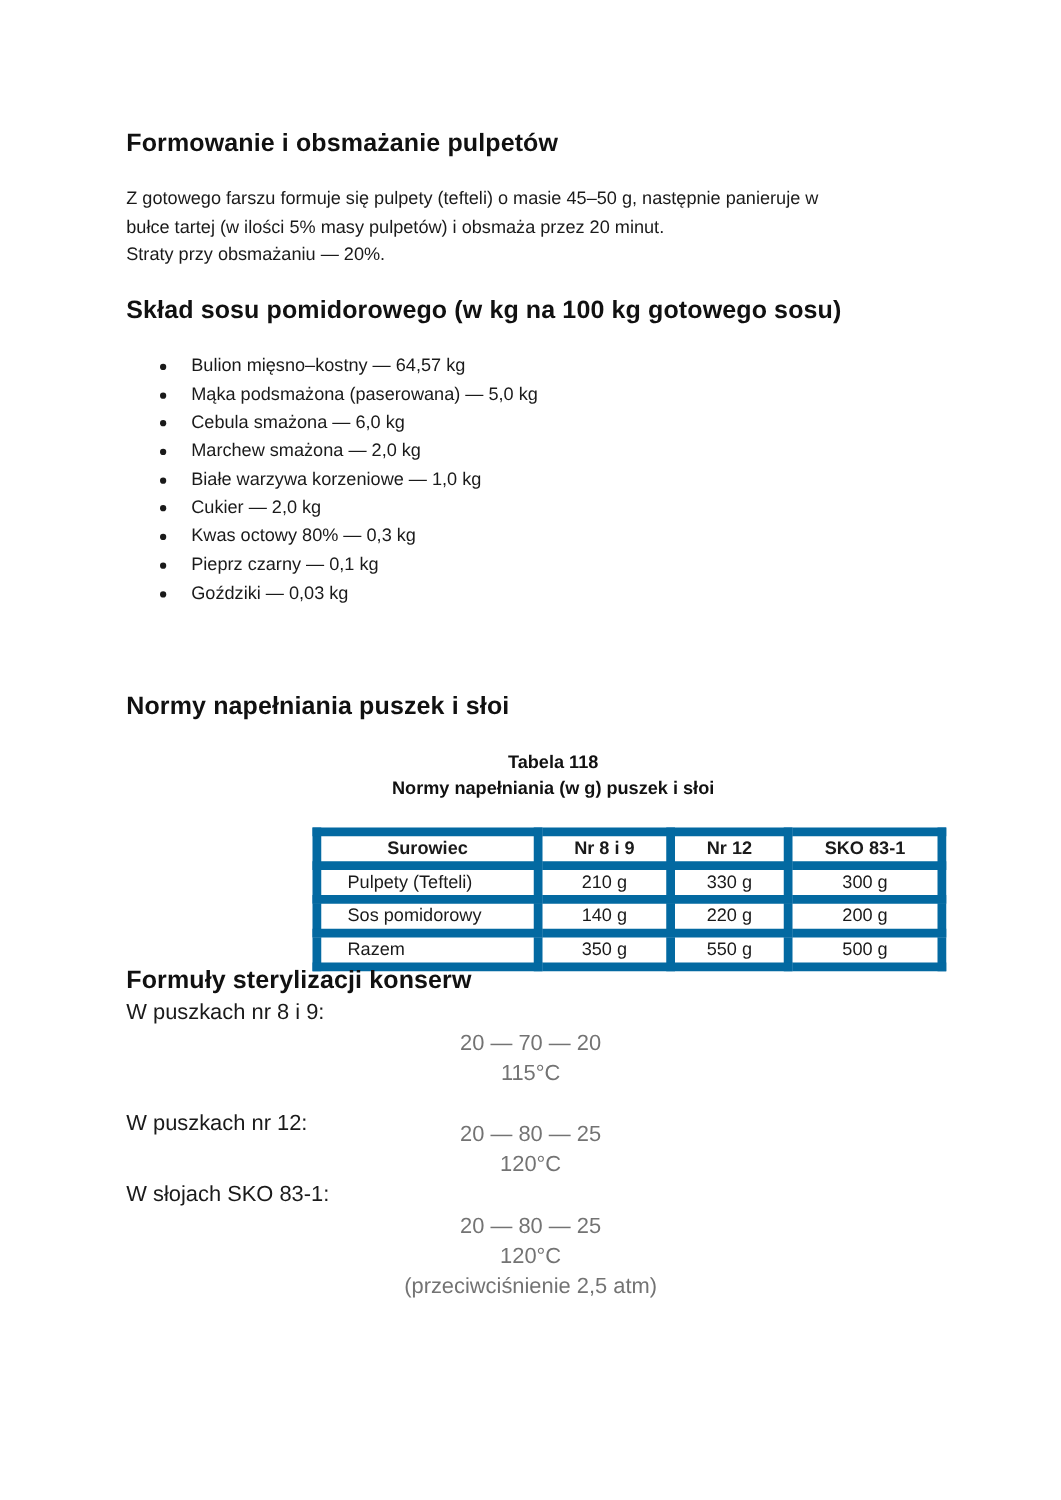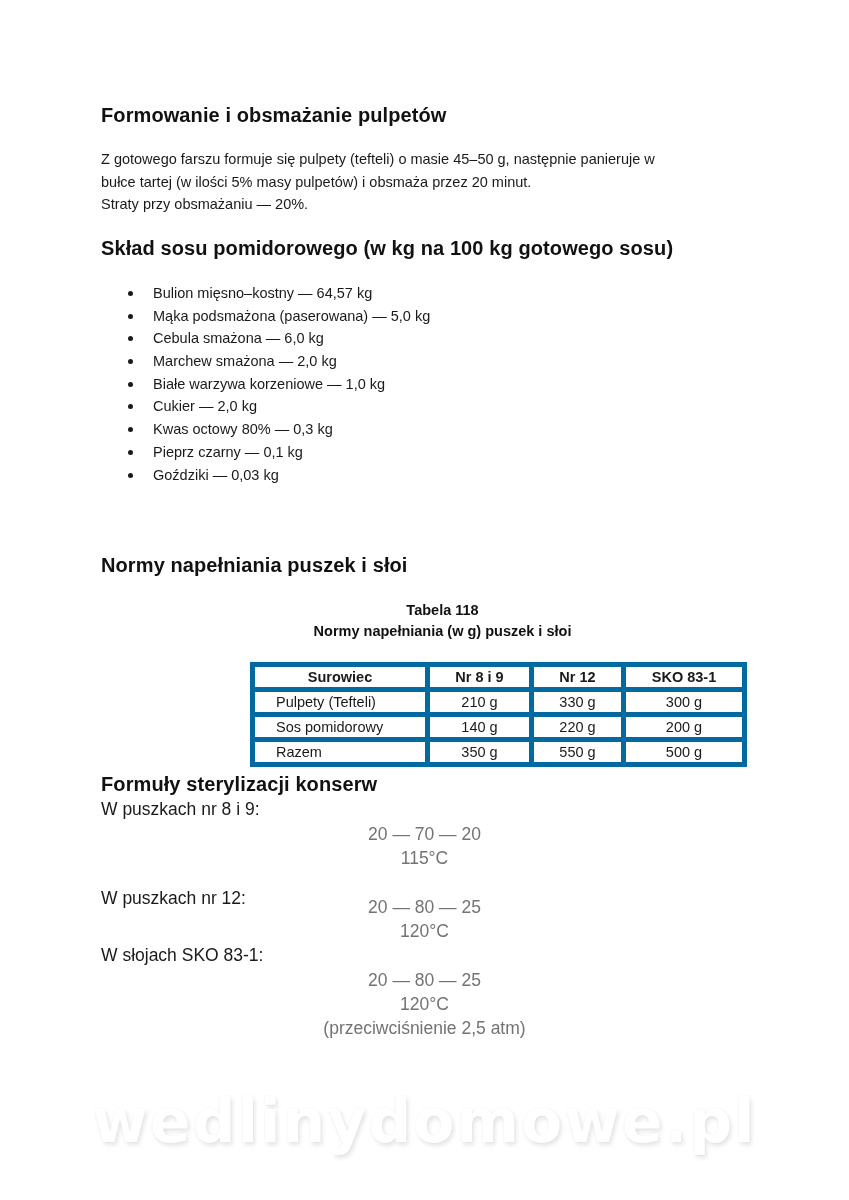--- a/index.html
+++ b/index.html
@@ -77,21 +77,21 @@
     }
     table.norms {
       position: absolute;
       left: 250px;
       top: 662px;
       border-collapse: collapse;
       font-size: 14.5px;
       color: #1a1a1a;
     }
     table.norms th, table.norms td {
-      border: 5px solid #0369a1;
+      border: 7px solid #0369a1;
       height: 20px;
       padding: 0 21px;
       line-height: 20px;
       white-space: nowrap;
     }
     table.norms th {
       font-weight: bold;
       text-align: center;
     }
     table.norms td { text-align: center; }
@@ -200,14 +200,13 @@
 
   <div class="ster-label" style="top:888px;text-align:center;">W puszkach nr 12:</div>
   <div class="ster-center" style="top:897px;">20 — 80 — 25</div>
   <div class="ster-center" style="top:921px;">120°C</div>
 
   <div class="ster-label" style="top:945px;">W słojach SKO 83-1:</div>
   <div class="ster-center" style="top:970px;">20 — 80 — 25</div>
   <div class="ster-center" style="top:994px;">120°C</div>
   <div class="ster-center" style="top:1018px;">(przeciwciśnienie 2,5 atm)</div>
 
-  <div class="watermark">wedlinydomowe.pl</div>
 </div>
 
 </body></html>

